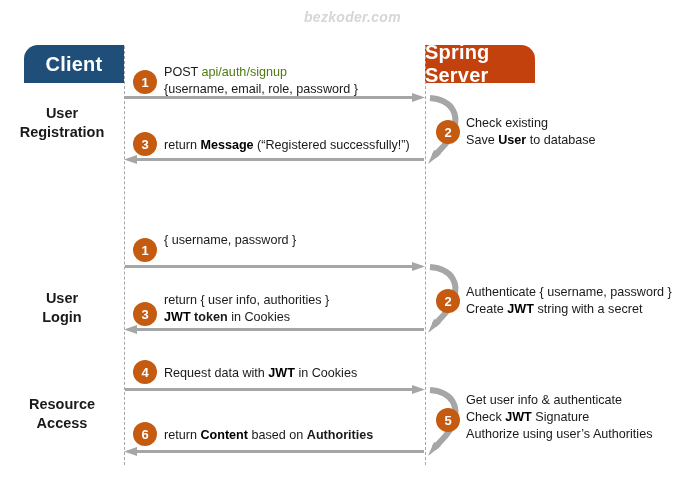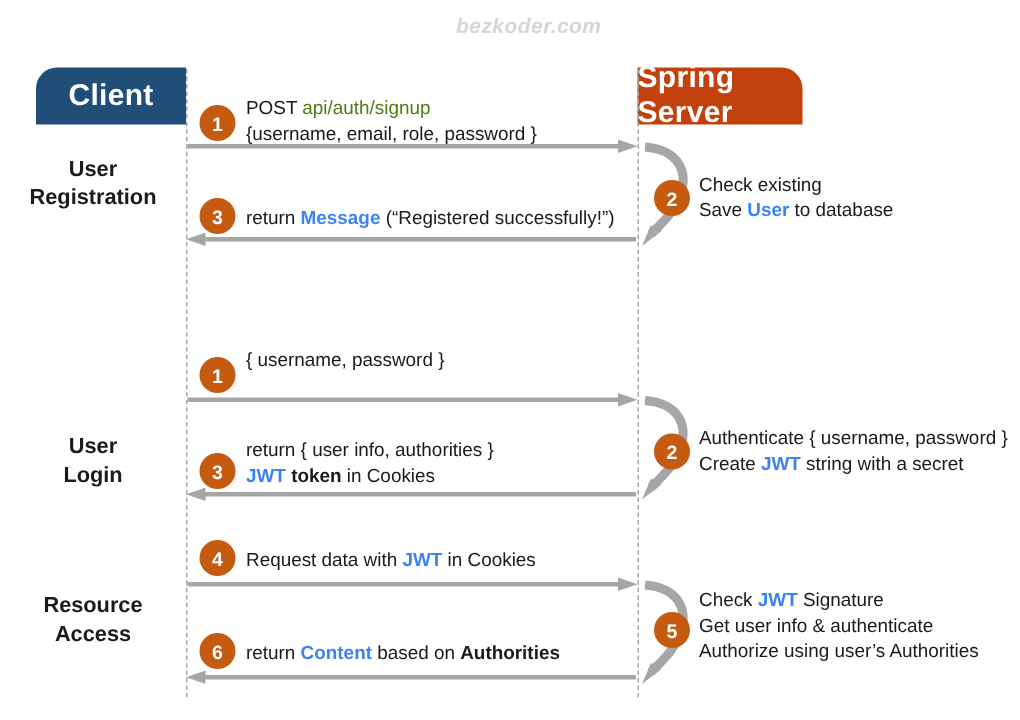--- a/index.html
+++ b/index.html
@@ -122,21 +122,21 @@
 
   
   .msg-text {
     position: absolute;
     font-size: 12.6px;
     color: #1a1a1a;
     line-height: 1.36;
     white-space: nowrap;
     z-index: 3;
   }
-  .msg-text .kw-green  { color: #3b82f6; font-weight: bold; }
+  .msg-text .kw-green  { color: #000000; font-weight: bold; }
   .msg-text .kw-blue   { color: #4d7c0f; }
   .msg-text .kw-bold   { font-weight: bold; }
 </style>
 </head>
 <body>
 
 <div id="canvas">
 
   <div class="actor-box" id="actor-client">
     <span>Client</span>
@@ -247,22 +247,22 @@
   </div>
 
   <div class="self-loop" style="left:424px; top:380px;">
     <svg width="44" height="80" viewBox="0 0 44 80">
       <path d="M 6 10 C 30 12, 34 28, 30 40 C 27 52, 18 60, 10 68" stroke="#A6A6A6" stroke-width="6" fill="none" stroke-linecap="butt"></path>
       <polygon points="4,76 17,66 10,62" fill="#A6A6A6"></polygon>
     </svg>
   </div>
   <div class="step-badge" style="left:436px; top:408px;">5</div>
   <div class="msg-text" style="left:466px; top:392px;">
+    <div>Get user info &amp; authenticate</div>
     <div><span>Check </span><span class="kw-green">JWT</span><span> Signature</span></div>
-    <div>Get user info &amp; authenticate</div>
     <div>Authorize using user’s Authorities</div>
   </div>
 
   <div class="step-badge" style="left:133px; top:422px;">6</div>
   <div class="msg-text" style="left:164px; top:427px;">
     <div><span>return </span><span class="kw-green">Content</span><span> based on </span><span class="kw-bold">Authorities</span></div>
   </div>
   <div class="msg-arrow" style="top:447px;">
     <svg width="301" height="9" viewBox="0 0 301 9">
       <line x1="11" y1="4.5" x2="300" y2="4.5" stroke="#A6A6A6" stroke-width="3"></line>

